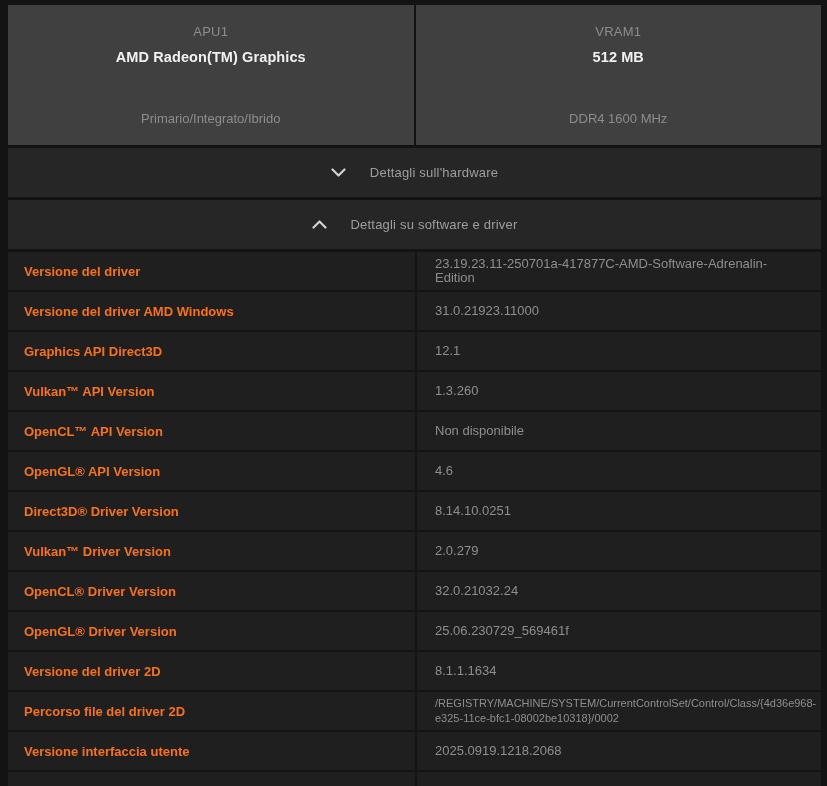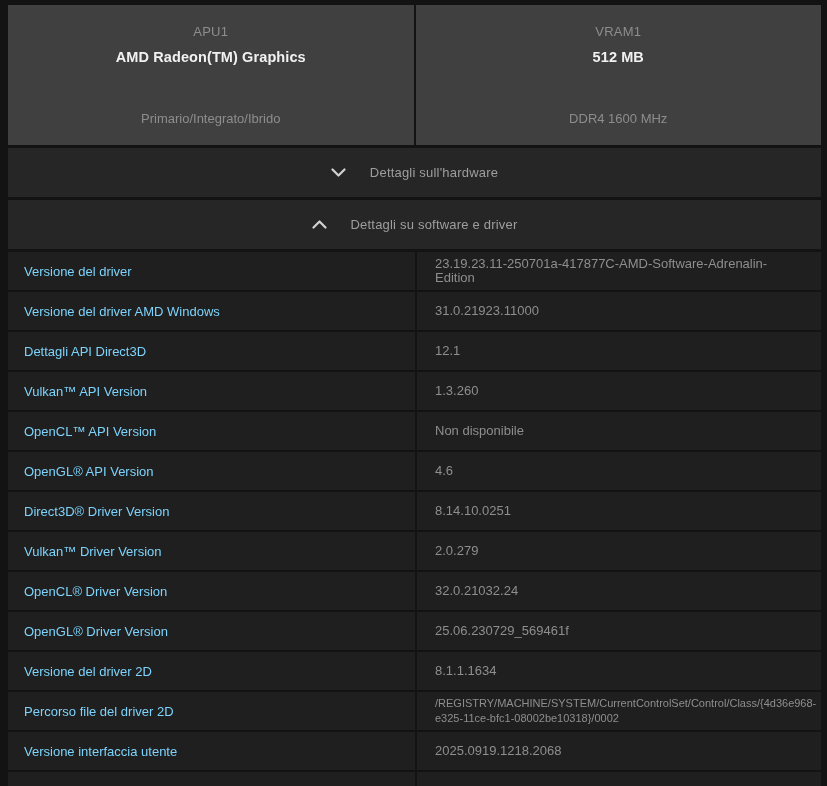--- a/index.html
+++ b/index.html
@@ -35,21 +35,21 @@
   .dtable { width:100%; }
   .drow {
     display:flex; min-height:40px;
     background:#1f1f1f; border-bottom:2px solid #131313;
   }
   .drow-label {
     width:409px; flex:0 0 409px;
     border-right:2px solid #131313;
     display:flex; align-items:center;
     padding:4px 10px 4px 16px;
-    color:#7dd3fc; font-size:13px; line-height:17px;
+    color:#f97316; font-size:13px; line-height:17px;font-weight:bold;
   }
   .drow-value {
     flex:1; display:flex; align-items:center;
     padding:4px 15px 4px 18px;
     color:#8e8e8e; font-size:13px; line-height:14px;
     word-break:normal; overflow-wrap:break-word; min-width:0;
   }
   .drow-value.small { font-size:11px; line-height:15px; max-width:400px; }
   .drow.partial { min-height:40px; }
 </style>
@@ -93,21 +93,21 @@
 
     <div class="drow">
       <div class="drow-label">Versione del driver</div>
       <div class="drow-value">23.19.23.11-250701a-417877C-AMD-Software-Adrenalin-Edition</div>
     </div>
     <div class="drow">
       <div class="drow-label">Versione del driver AMD Windows</div>
       <div class="drow-value">31.0.21923.11000</div>
     </div>
     <div class="drow">
-      <div class="drow-label">Dettagli API Direct3D</div>
+      <div class="drow-label">Graphics API Direct3D</div>
       <div class="drow-value">12.1</div>
     </div>
     <div class="drow">
       <div class="drow-label">Vulkan™ API Version</div>
       <div class="drow-value">1.3.260</div>
     </div>
     <div class="drow">
       <div class="drow-label">OpenCL™ API Version</div>
       <div class="drow-value">Non disponibile</div>
     </div>

